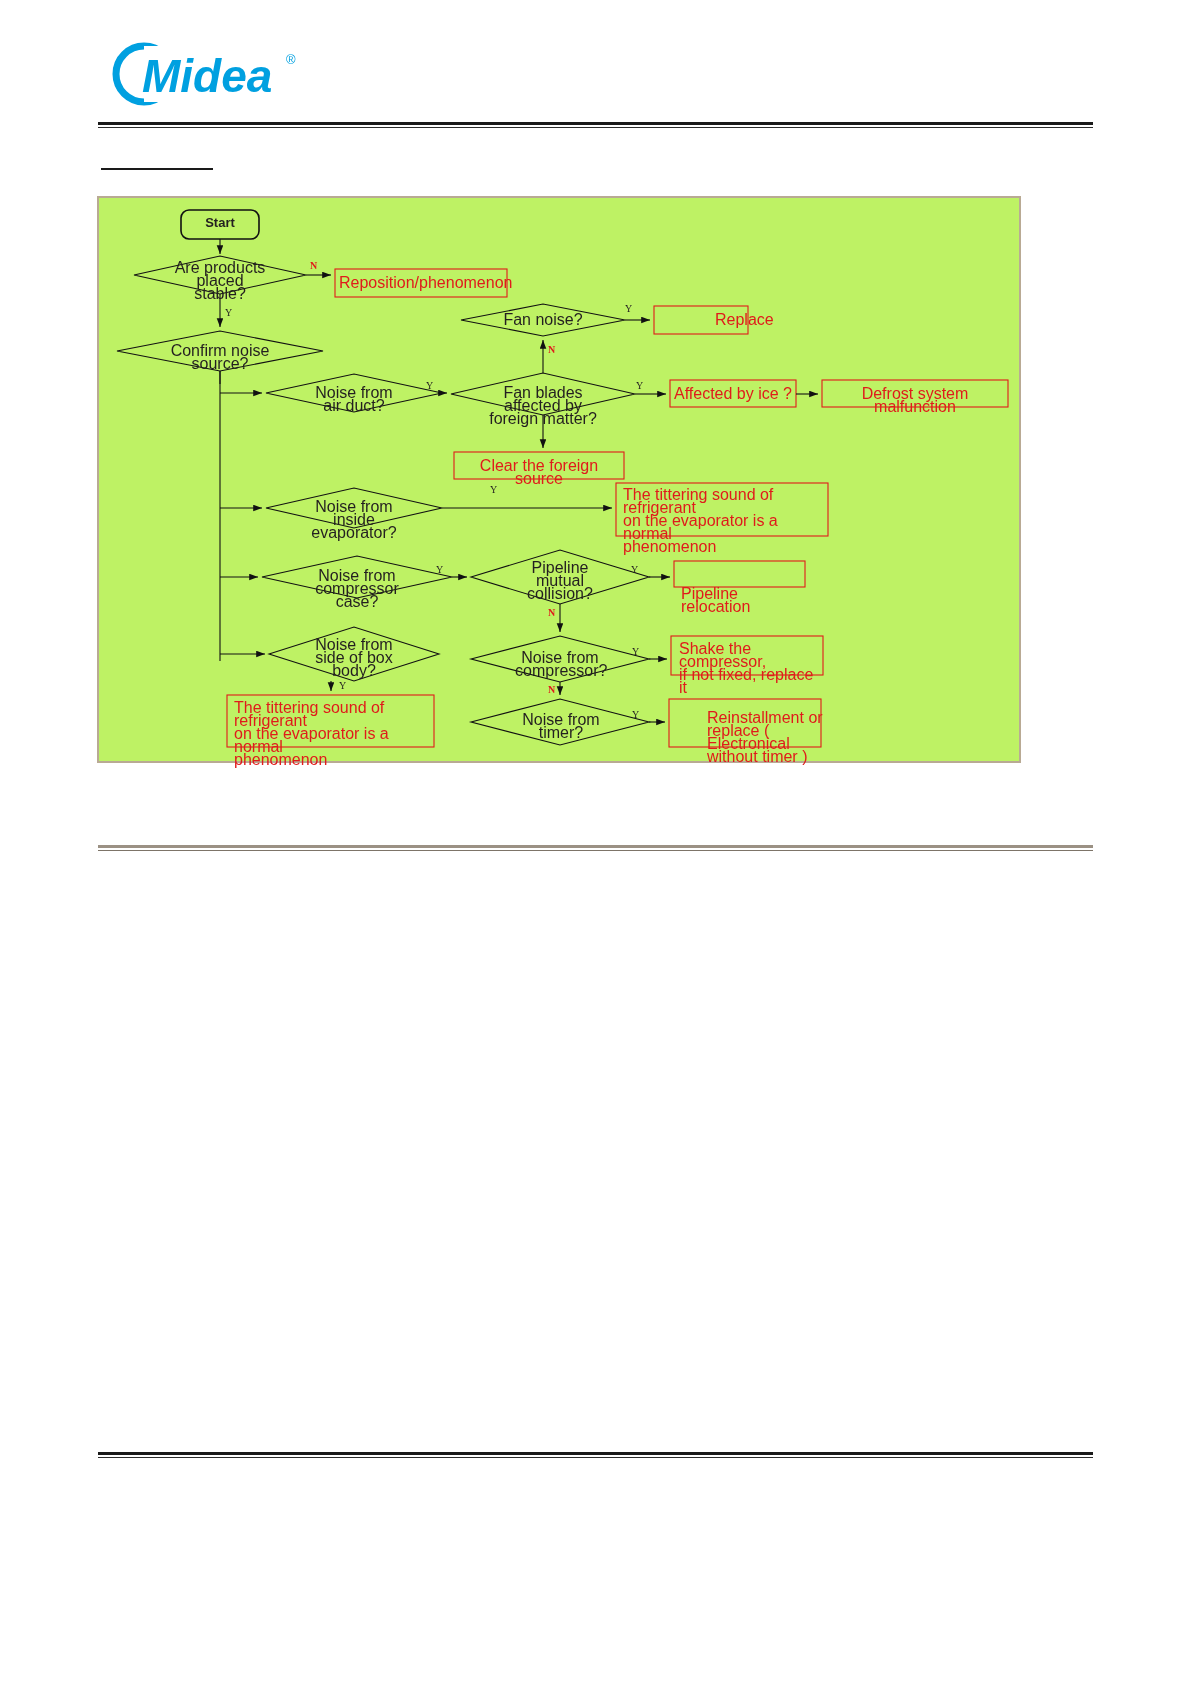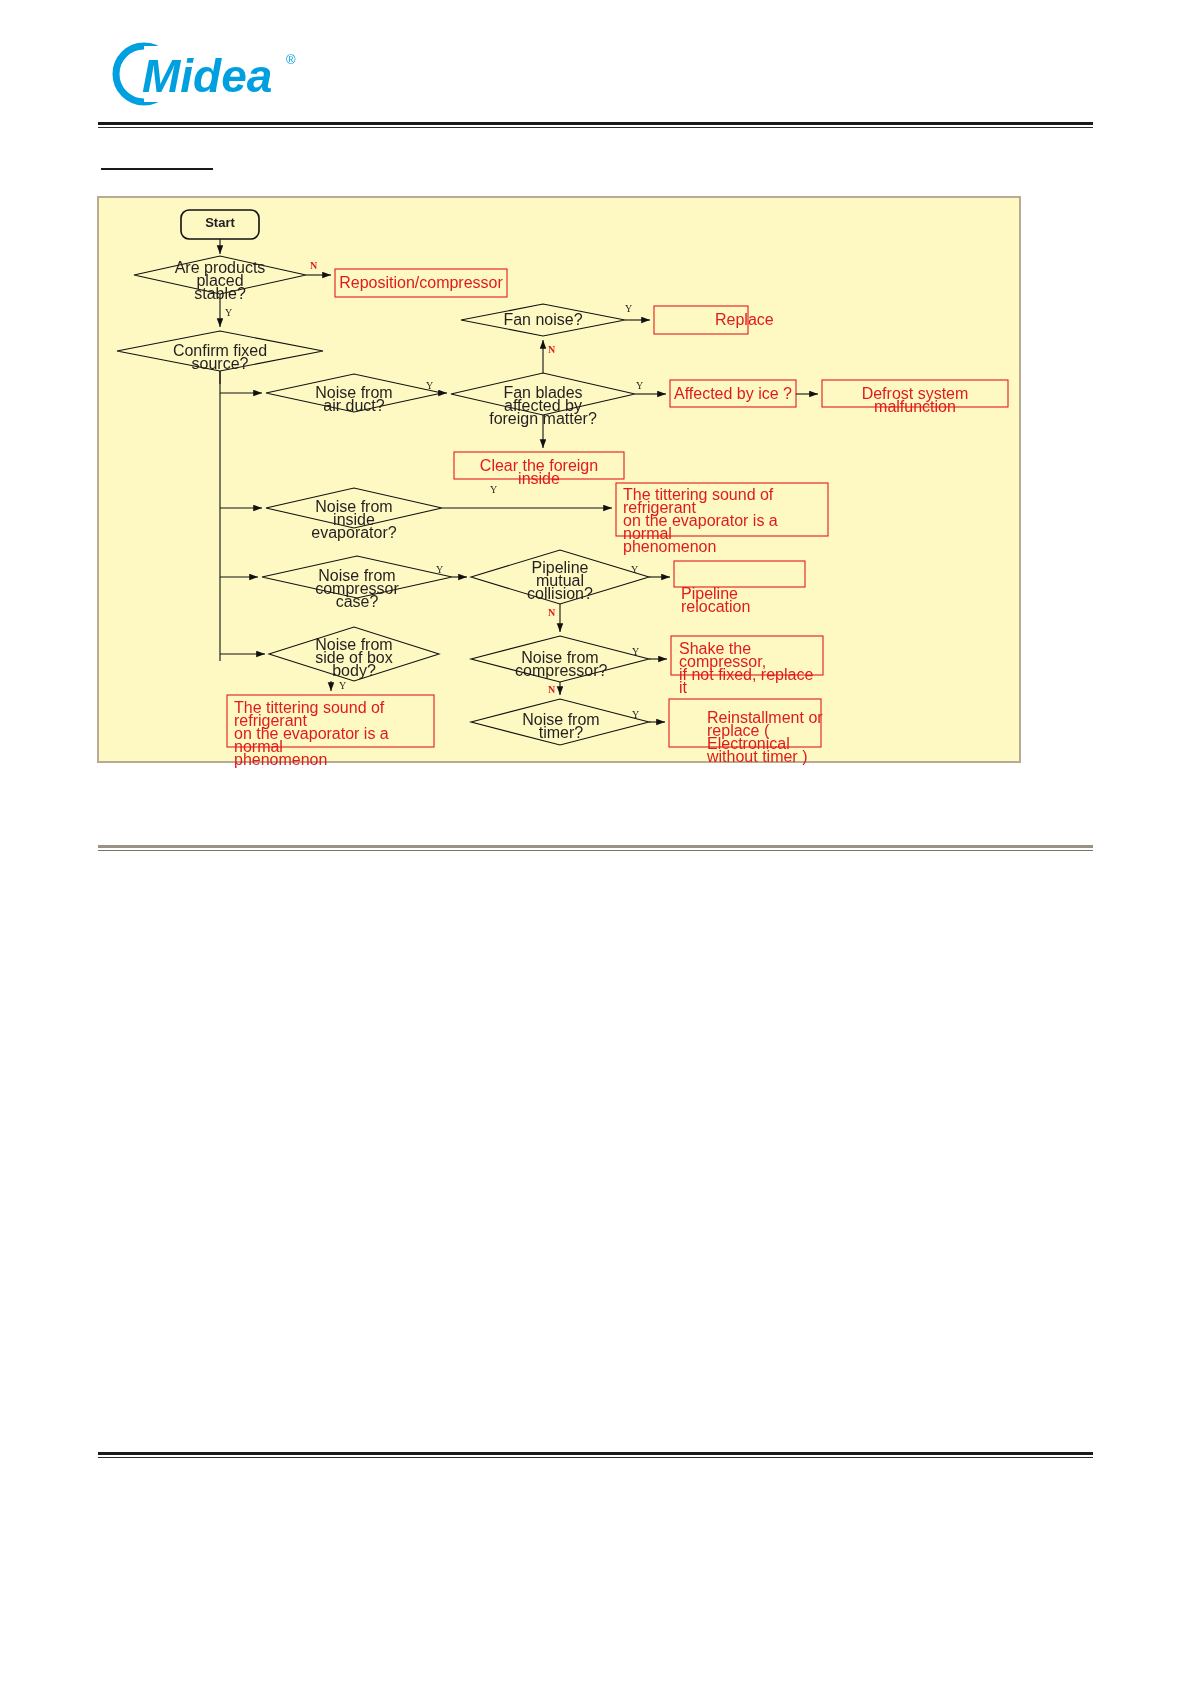--- a/index.html
+++ b/index.html
@@ -17,21 +17,21 @@
   .rule.top{top:122px;}
   .rule.mid{top:845px;}
   .rule.mid .bar1{height:3px;background:#9b9184;}
   .rule.mid .bar2{height:1px;background:#7d7468;margin-top:2px;}
   .rule.bot{top:1452px;}
   .underline-stub{position:absolute;left:101px;top:168px;width:112px;height:2px;background:#1a1a1a;}
 
   
   .panel{
     position:absolute;left:97px;top:196px;width:924px;height:567px;
-    border:2px solid #b9aa94;background:#fef9c3;box-sizing:border-box;
+    border:2px solid #b9aa94;background:#bef264;box-sizing:border-box;
   }
   .stage{position:absolute;left:0;top:0;width:924px;height:567px;}
   .stage svg{position:absolute;left:0;top:0;}
 
   
   .lbl{position:absolute;font-size:16px;line-height:13px;color:#231f20;text-align:center;}
   .lbl.red{color:#e01b1b;}
   .lbl.left{text-align:left;}
   .lbl.bold{font-weight:bold;font-size:13px;}
   .yn{position:absolute;font-size:10px;color:#231f20;font-family:"Liberation Serif",serif;}
@@ -146,37 +146,37 @@
         <line x1="550" y1="524" x2="566" y2="524" marker-end="url(#ah)"></line>
 
         <line x1="232" y1="483" x2="232" y2="493" marker-end="url(#ah)"></line>
       </g>
     </svg>
 
     <div class="lbl bold" style="left:82px;top:18px;width:78px;">Start</div>
 
     <div class="lbl" style="left:56px;top:63px;width:130px;">Are products placed<br>stable?</div>
 
-    <div class="lbl red" style="left:240px;top:78px;width:164px;">Reposition/compressor</div>
-
-    <div class="lbl" style="left:46px;top:146px;width:150px;">Confirm fixed source?</div>
+    <div class="lbl red" style="left:240px;top:78px;width:164px;">Reposition/phenomenon</div>
+
+    <div class="lbl" style="left:46px;top:146px;width:150px;">Confirm noise source?</div>
 
     <div class="lbl" style="left:394px;top:115px;width:100px;">Fan noise?</div>
 
     <div class="lbl red left" style="left:568px;top:115px;width:84px;padding-left:48px;">Replace</div>
 
     <div class="lbl" style="left:200px;top:188px;width:110px;">Noise from<br>air duct?</div>
 
     <div class="lbl" style="left:376px;top:188px;width:136px;">Fan blades affected by<br>foreign matter?</div>
 
     <div class="lbl red" style="left:574px;top:189px;width:120px;">Affected by ice ?</div>
 
     <div class="lbl red" style="left:726px;top:189px;width:180px;">Defrost system malfunction</div>
 
-    <div class="lbl red" style="left:358px;top:261px;width:164px;">Clear the foreign inside</div>
+    <div class="lbl red" style="left:358px;top:261px;width:164px;">Clear the foreign source</div>
 
     <div class="lbl" style="left:196px;top:302px;width:118px;">Noise from<br>inside evaporator?</div>
 
     <div class="lbl red left" style="left:524px;top:290px;width:200px;">The tittering sound of refrigerant<br>on the evaporator is a normal<br>phenomenon</div>
 
     <div class="lbl" style="left:190px;top:371px;width:136px;">Noise from compressor<br>case?</div>
 
     <div class="lbl" style="left:424px;top:363px;width:74px;text-align:center;">Pipeline<br>mutual<br>collision?</div>
 
     <div class="lbl red left" style="left:582px;top:389px;width:124px;">Pipeline relocation</div>

